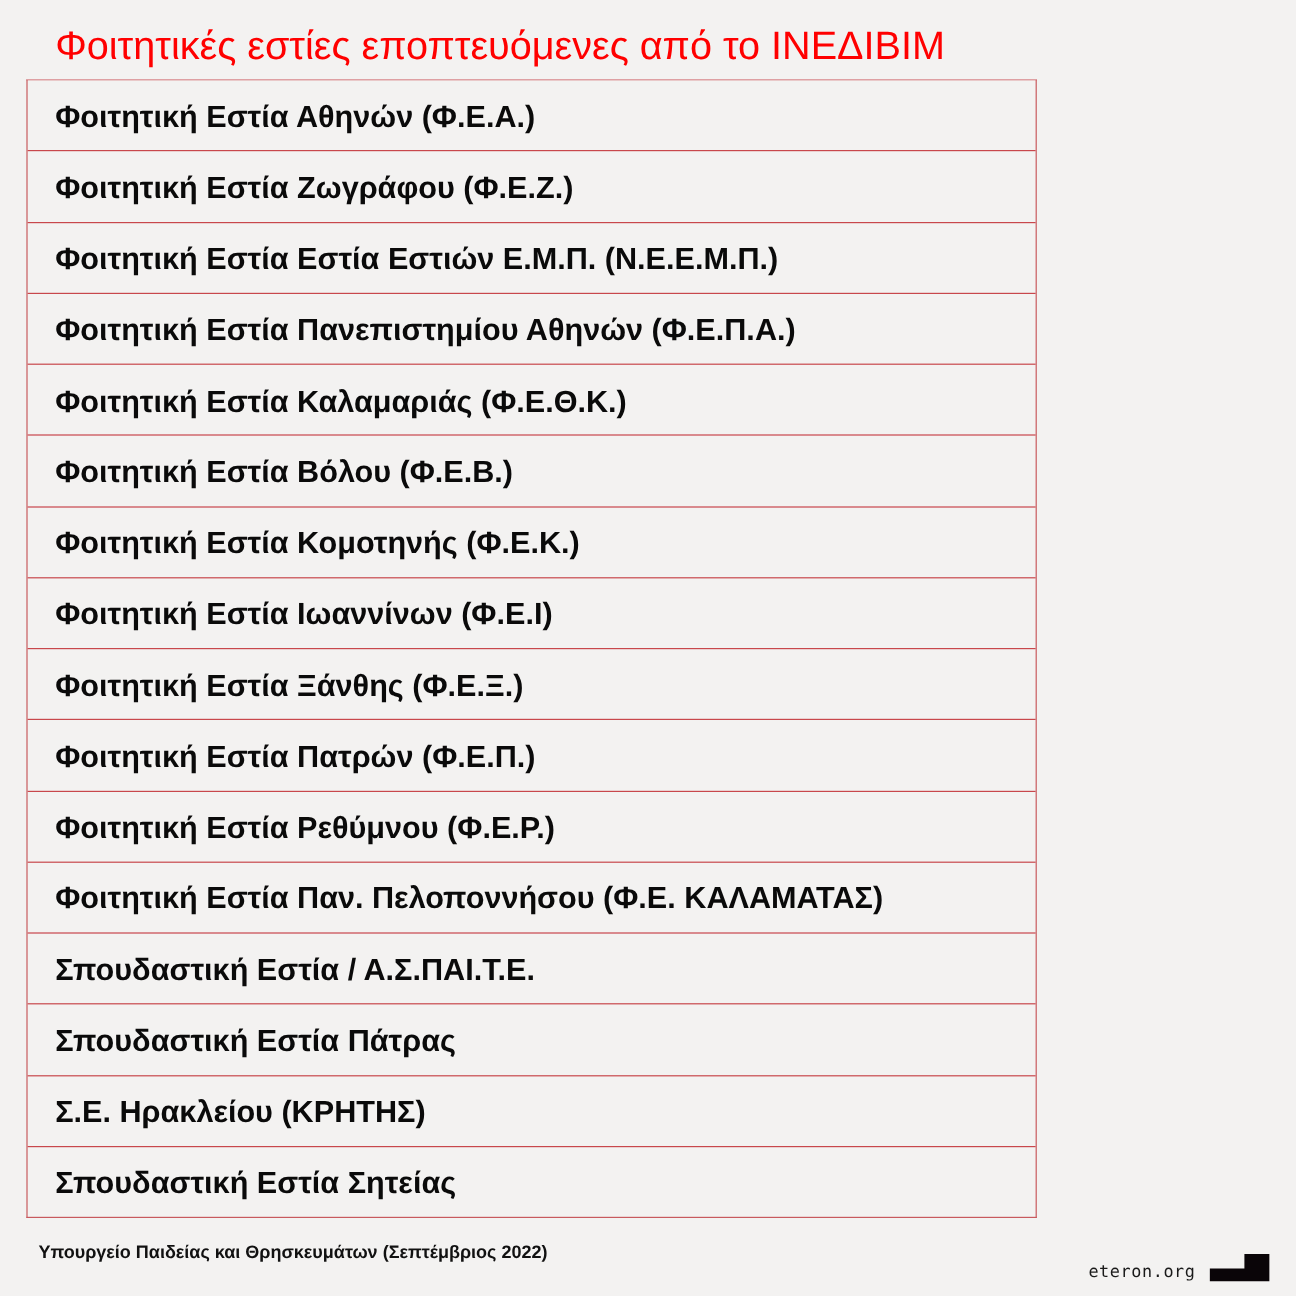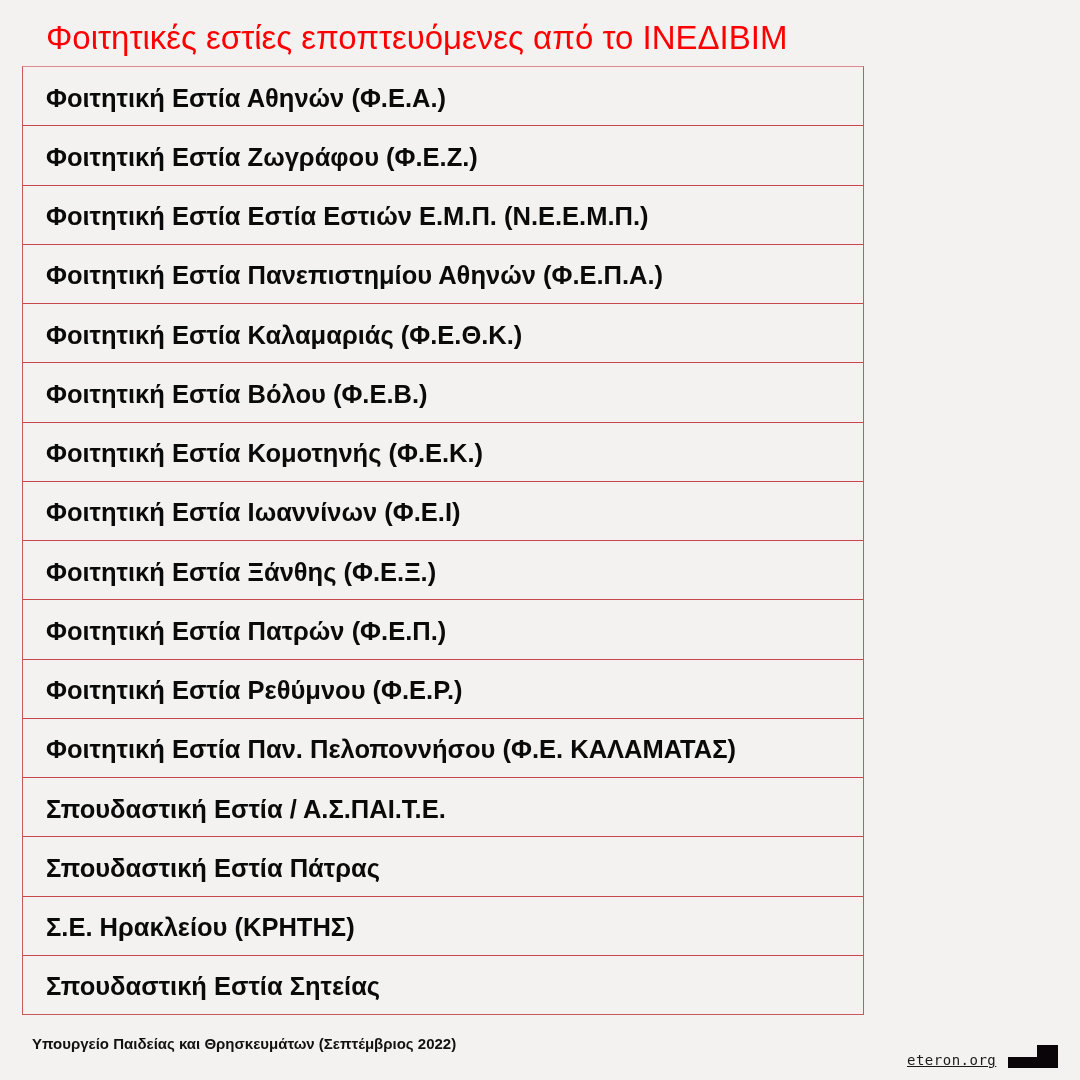--- a/index.html
+++ b/index.html
@@ -67,21 +67,20 @@
     }
     .footer-brand {
       position: absolute;
       left: 907px;
       top: 1052px;
       font-family: "DejaVu Sans Mono", monospace;
       font-size: 14px;
       color: #1a1a1a;
       white-space: nowrap;
       letter-spacing: 0.5px;
-      text-decoration: underline;
     }
     .logo {
       position: absolute;
       left: 1008px;
       top: 1045px;
       width: 50px;
       height: 23px;
     }
   </style>
 </head>

